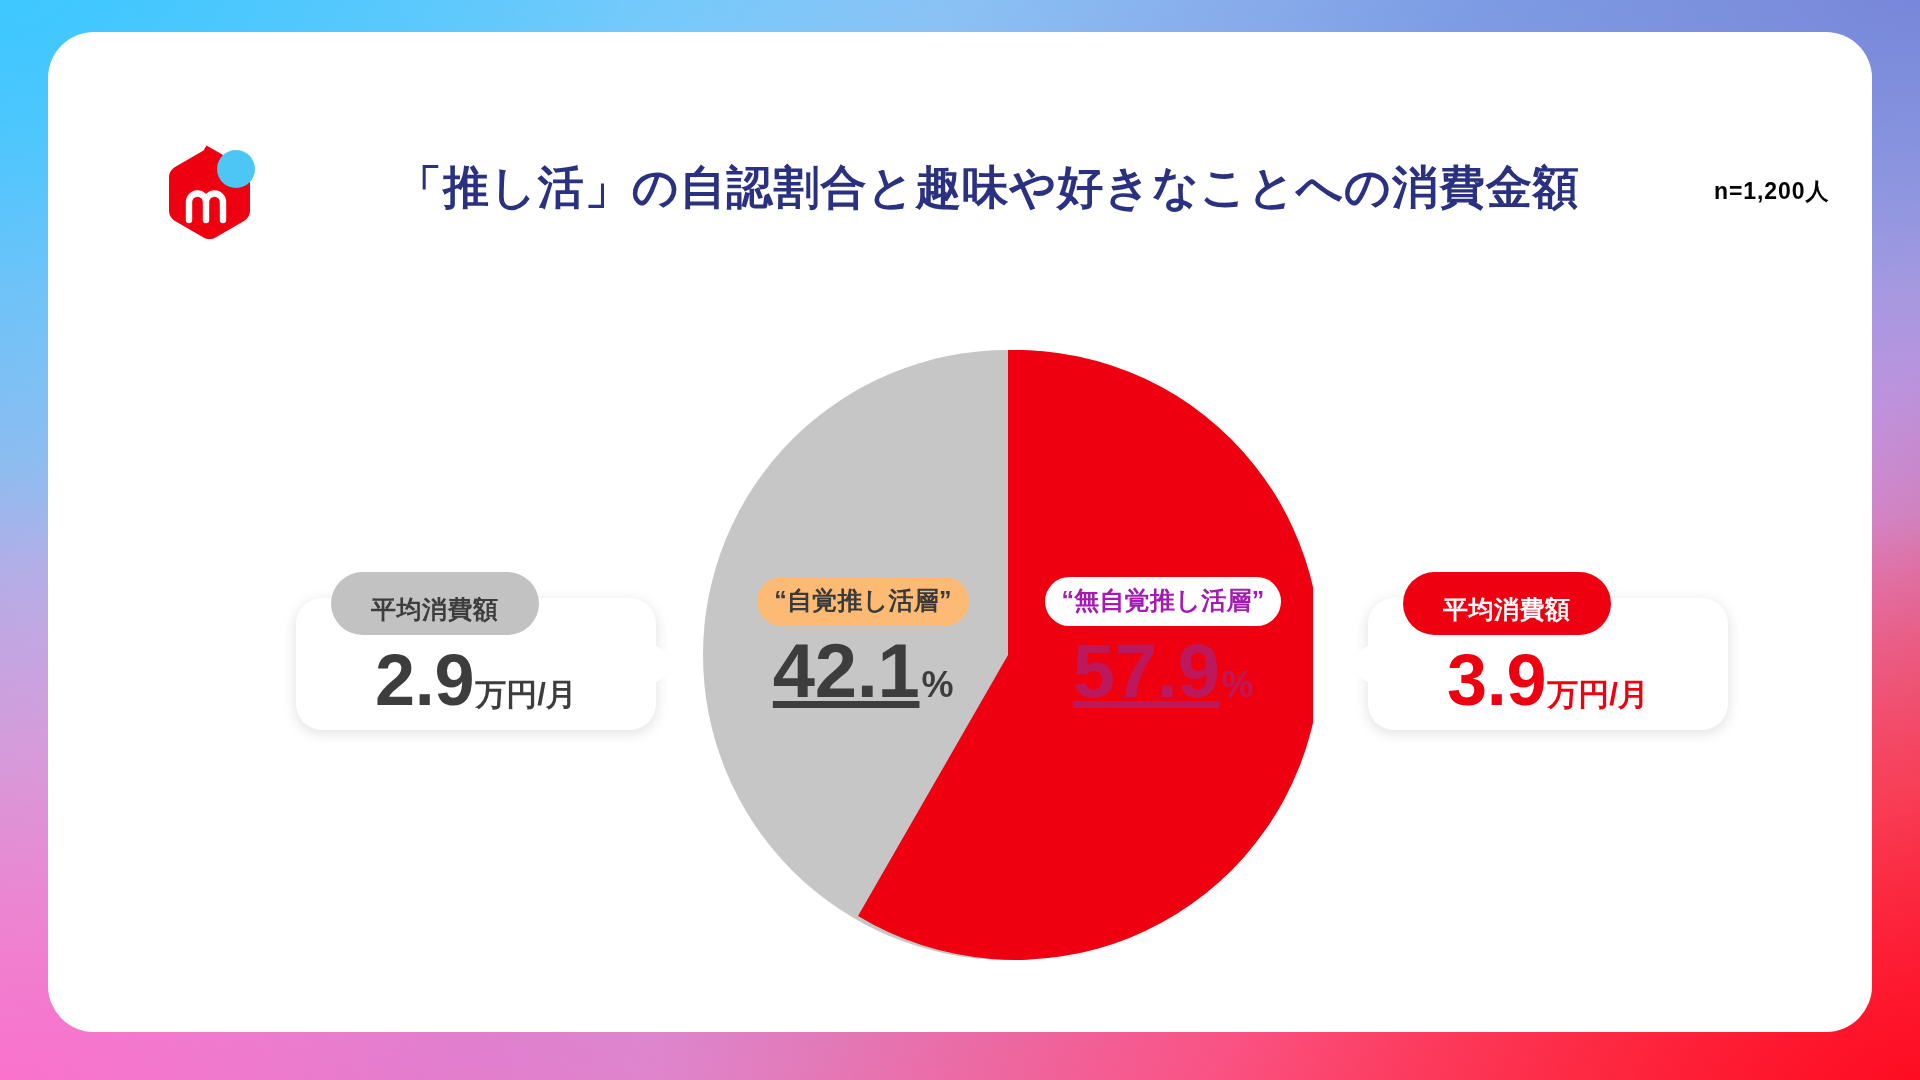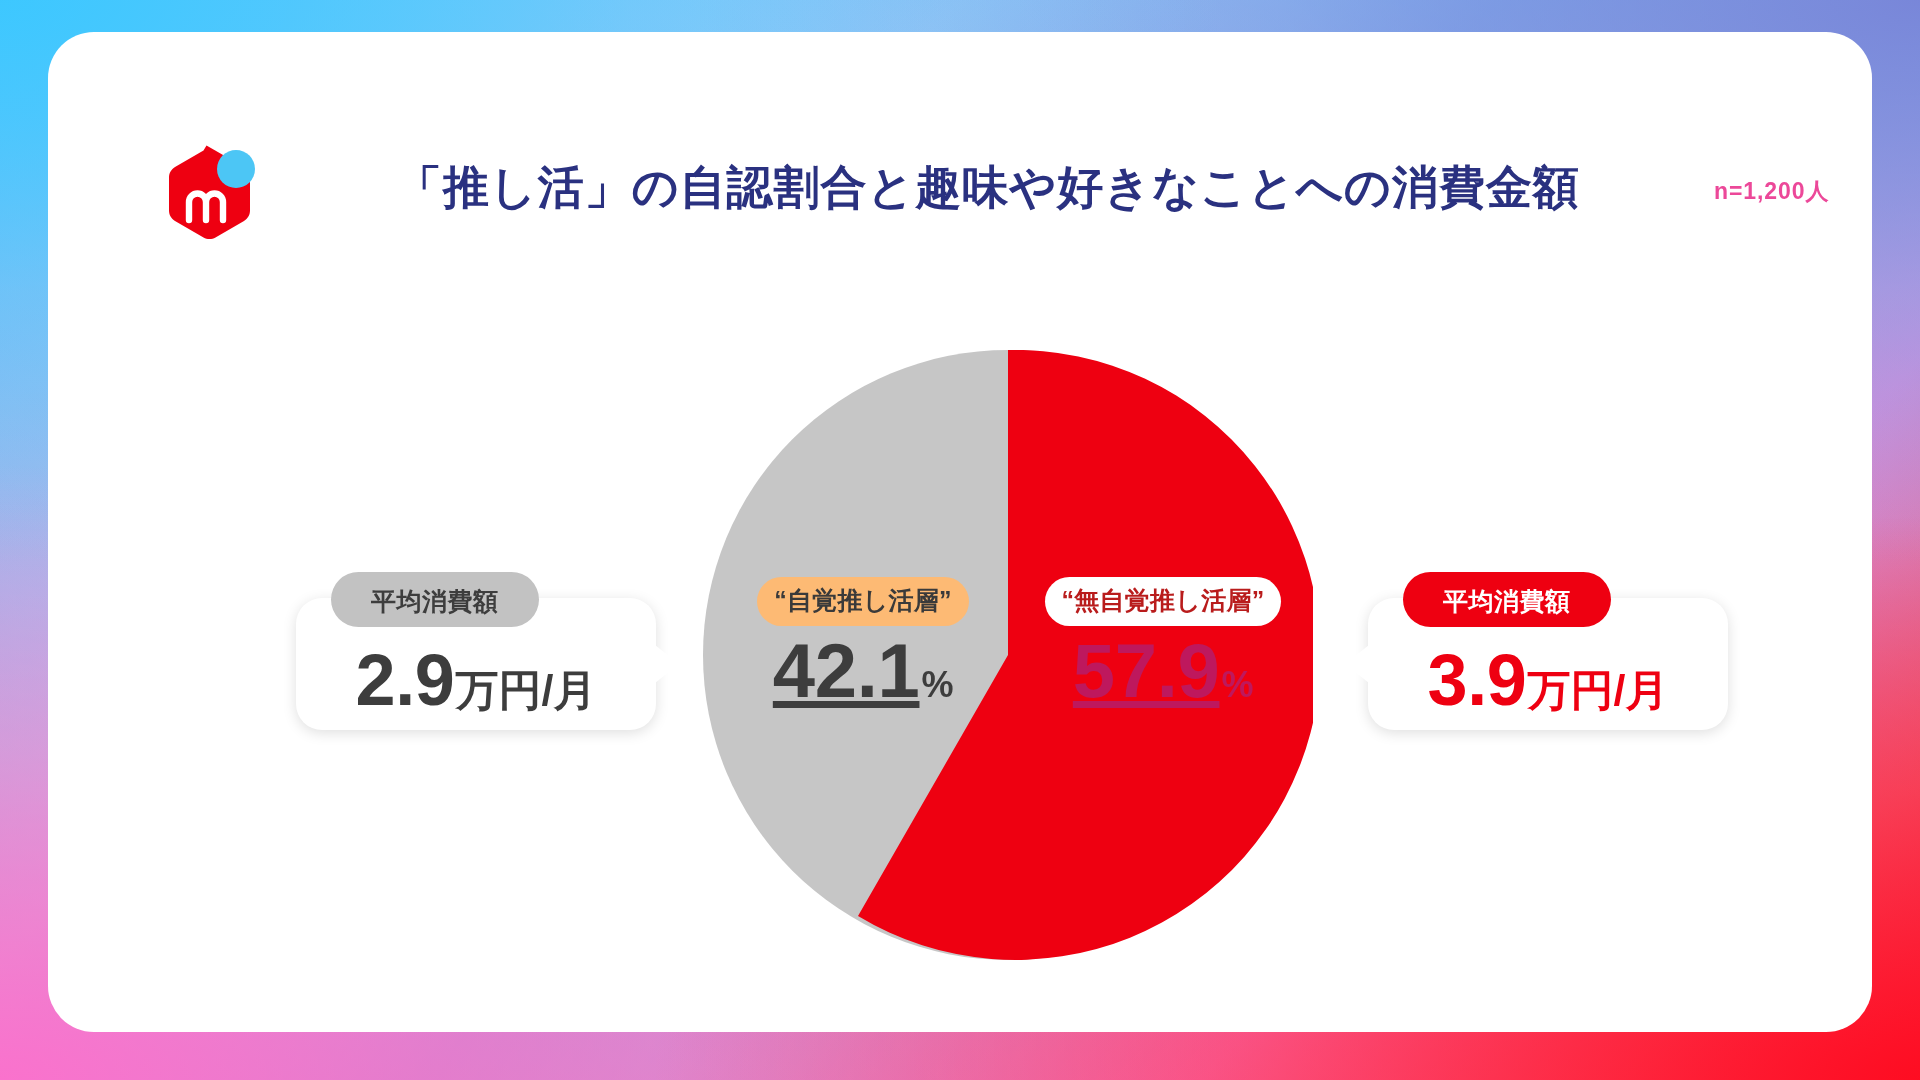--- a/index.html
+++ b/index.html
@@ -78,21 +78,21 @@
     white-space:nowrap;
     line-height:1.2;
   }
 
   .sample-size {
     position:absolute;
     left:1666px; top:144px;
     font-size:23px;
     font-weight:bold;
     letter-spacing:.04em;
-    color:#ec4899;
+    color:#000000;
     white-space:nowrap;
   }
 
   
   .pie-wrap {
     position:absolute;
     left:655px; top:318px;
     width:610px; height:610px;
   }
   .pie-wrap svg { display:block; width:610px; height:610px; }
@@ -111,21 +111,21 @@
   .pill {
     border-radius:999px;
     font-size:25px;
     font-weight:bold;
     letter-spacing:.01em;
     line-height:1;
     padding:11px 17px 13px;
     white-space:nowrap;
   }
   .pill.on-gray { background:#fdba74; color:#3a3a3a; }
-  .pill.on-red  { background:#ffffff; color:#b91c1c; }
+  .pill.on-red  { background:#ffffff; color:#a21caf; }
 
   .big-number {
     display:flex;
     align-items:baseline;
     font-weight:bold;
     line-height:1;
     margin-top:7px;
     letter-spacing:-.02em;
   }
   .big-number .num { font-size:76px;text-decoration:underline; }
@@ -160,33 +160,33 @@
     left:0; right:0;
     bottom:14px;
     display:flex;
     align-items:baseline;
     justify-content:center;
     font-weight:bold;
     line-height:1;
     letter-spacing:-.02em;
   }
   .callout .amount .num  { font-size:72px; }
-  .callout .amount .unit { font-size:43px; margin-left:1px; letter-spacing:0; }
+  .callout .amount .unit { font-size:31px; margin-left:1px; letter-spacing:0; }
   .callout.left  .amount { color:#3d3d3d; }
   .callout.right .amount { color:#ee0011; }
 
   .callout-pill {
     position:absolute;
     z-index:9;
     border-radius:999px;
     font-size:25px;
     font-weight:bold;
     letter-spacing:.02em;
     line-height:1;
-    padding:17px 40px 13px;
+    padding:25px 40px 13px;
     white-space:nowrap;
     text-align:center;
   }
   .callout-pill.left  { left:283px;  top:540px; background:#c2c2c2; color:#3d3d3d; }
   .callout-pill.right { left:1355px; top:540px; background:#ee0011; color:#ffffff; }
 </style>
 </head>
 <body>
 
 <div id="page">

